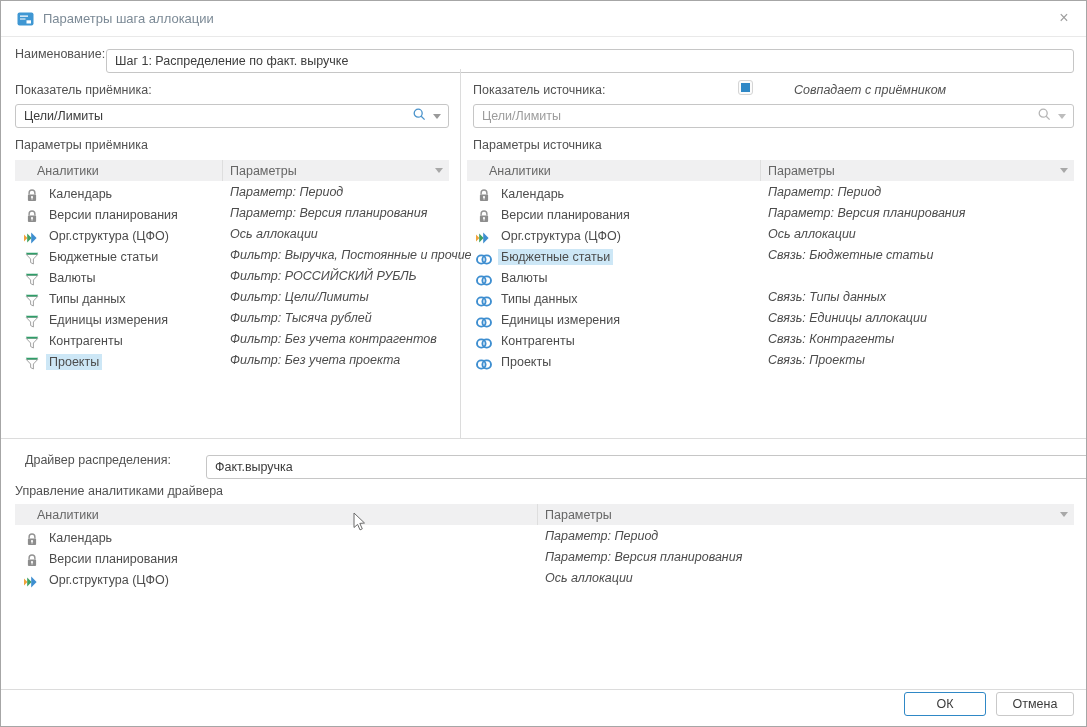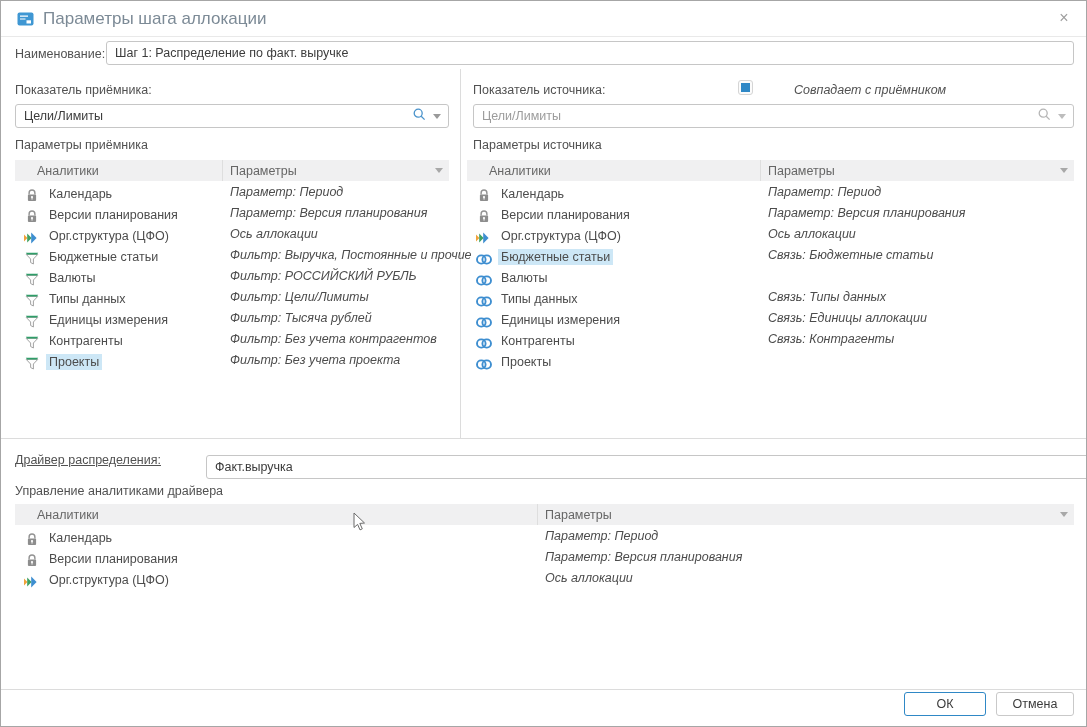--- a/index.html
+++ b/index.html
@@ -3,21 +3,21 @@
 <meta charset="utf-8">
 <style>
   * { margin:0; padding:0; box-sizing:border-box; }
   html,body { width:1087px; height:727px; }
   body { font-family:"Liberation Sans", sans-serif; font-size:12.5px; color:#4c4c4c; background:#fff; }
   .dialog { position:absolute; inset:0; width:1087px; height:727px; background:#fff; border:1px solid #a6a6a6; overflow:hidden; }
 
   
   .titlebar { position:absolute; left:0; top:0; width:100%; height:36px; border-bottom:1px solid #e9e9e9; display:flex; align-items:center; }
   .title-icon { margin-left:16px; width:17px; height:14px; display:inline-block; }
-  .title-text { margin-left:9px; color:#7c8a96; font-size:17px; }
+  .title-text { margin-left:9px; color:#7c8a96; font-size:13px; }
   .close-x { position:absolute; right:13px; top:8px; width:18px; height:18px; color:#9f9f9f; font-size:16px; line-height:18px; text-align:center; cursor:pointer; }
 
   .lbl { position:absolute; color:#515151; white-space:nowrap; }
 
   
   .fld { position:absolute; height:24px; background:#fff; border:1px solid #c6c6c6; border-radius:3px; display:flex; align-items:center; padding-left:8px; }
   .fld-text { color:#3c3c3c; flex:1 1 auto; white-space:nowrap; overflow:hidden; }
   .fld .tools { display:flex; align-items:center; gap:6px; padding-right:7px; }
   .dd-arrow { width:0; height:0; border-left:4px solid transparent; border-right:4px solid transparent; border-top:5px solid #9a9a9a; display:inline-block; }
   .fld.disabled .fld-text { color:#9c9c9c; }
@@ -63,21 +63,21 @@
           <rect x="0.5" y="0.5" width="16" height="13" rx="2" fill="#3f97d3"></rect>
           <path d="M3 4.2h8M3 7h5.5" stroke="#fff" stroke-width="1.2"></path>
           <rect x="9.5" y="8.3" width="4.5" height="3.2" fill="#fff"></rect>
         </svg>
     </span>
     <span class="title-text">Параметры шага аллокации</span>
     <span class="close-x">×</span>
   </div>
 
   <div class="lbl" style="left:14px; top:46px;">Наименование:</div>
-  <div class="fld" style="left:105px; top:40px; width:968px;">
+  <div class="fld" style="left:105px; top:48px; width:968px;">
     <span class="fld-text">Шаг 1: Распределение по факт. выручке</span>
   </div>
 
   <div class="vsep" style="left:459px; top:68px; height:369px;"></div>
   <div class="hsep" style="top:437px;"></div>
 
   <div class="lbl" style="left:14px; top:82px;">Показатель приёмника:</div>
   <div class="fld" style="left:14px; top:103px; width:434px;">
     <span class="fld-text">Цели/Лимиты</span>
     <span class="tools">
@@ -351,24 +351,25 @@
           <span class="ic">
             <svg width="16" height="11" viewBox="0 0 16 11">
               <g fill="none" stroke="#3e8ed0" stroke-width="1.9">
                 <rect x="1" y="1.4" width="8.6" height="8.2" rx="4.1"></rect>
                 <rect x="6.4" y="1.4" width="8.6" height="8.2" rx="4.1"></rect>
               </g>
             </svg>
           </span>
           <span class="row-label">Проекты</span>
         </div>
+        <div class="c2">Связь: Проекты</div>
       </div>
     </div>
 
-  <div class="lbl" style="left:14px; top:452px;text-decoration:underline;">Драйвер распределения:</div>
+  <div class="lbl" style="left:24px; top:452px;">Драйвер распределения:</div>
   <div class="fld" style="left:165px; top:454px; width:1080px;margin-left:40px;">
     <span class="fld-text">Факт.выручка</span>
     <span class="tools">
       <span><svg width="15" height="15" viewBox="0 0 15 15">
             <circle cx="6.2" cy="6.2" r="4" fill="none" stroke="#4a93cb" stroke-width="1.3"></circle>
             <path d="M9.2 9.2l3.4 3.4" stroke="#4a93cb" stroke-width="1.3"></path>
           </svg></span>
       <span class="dd-arrow"></span>
     </span>
   </div>

